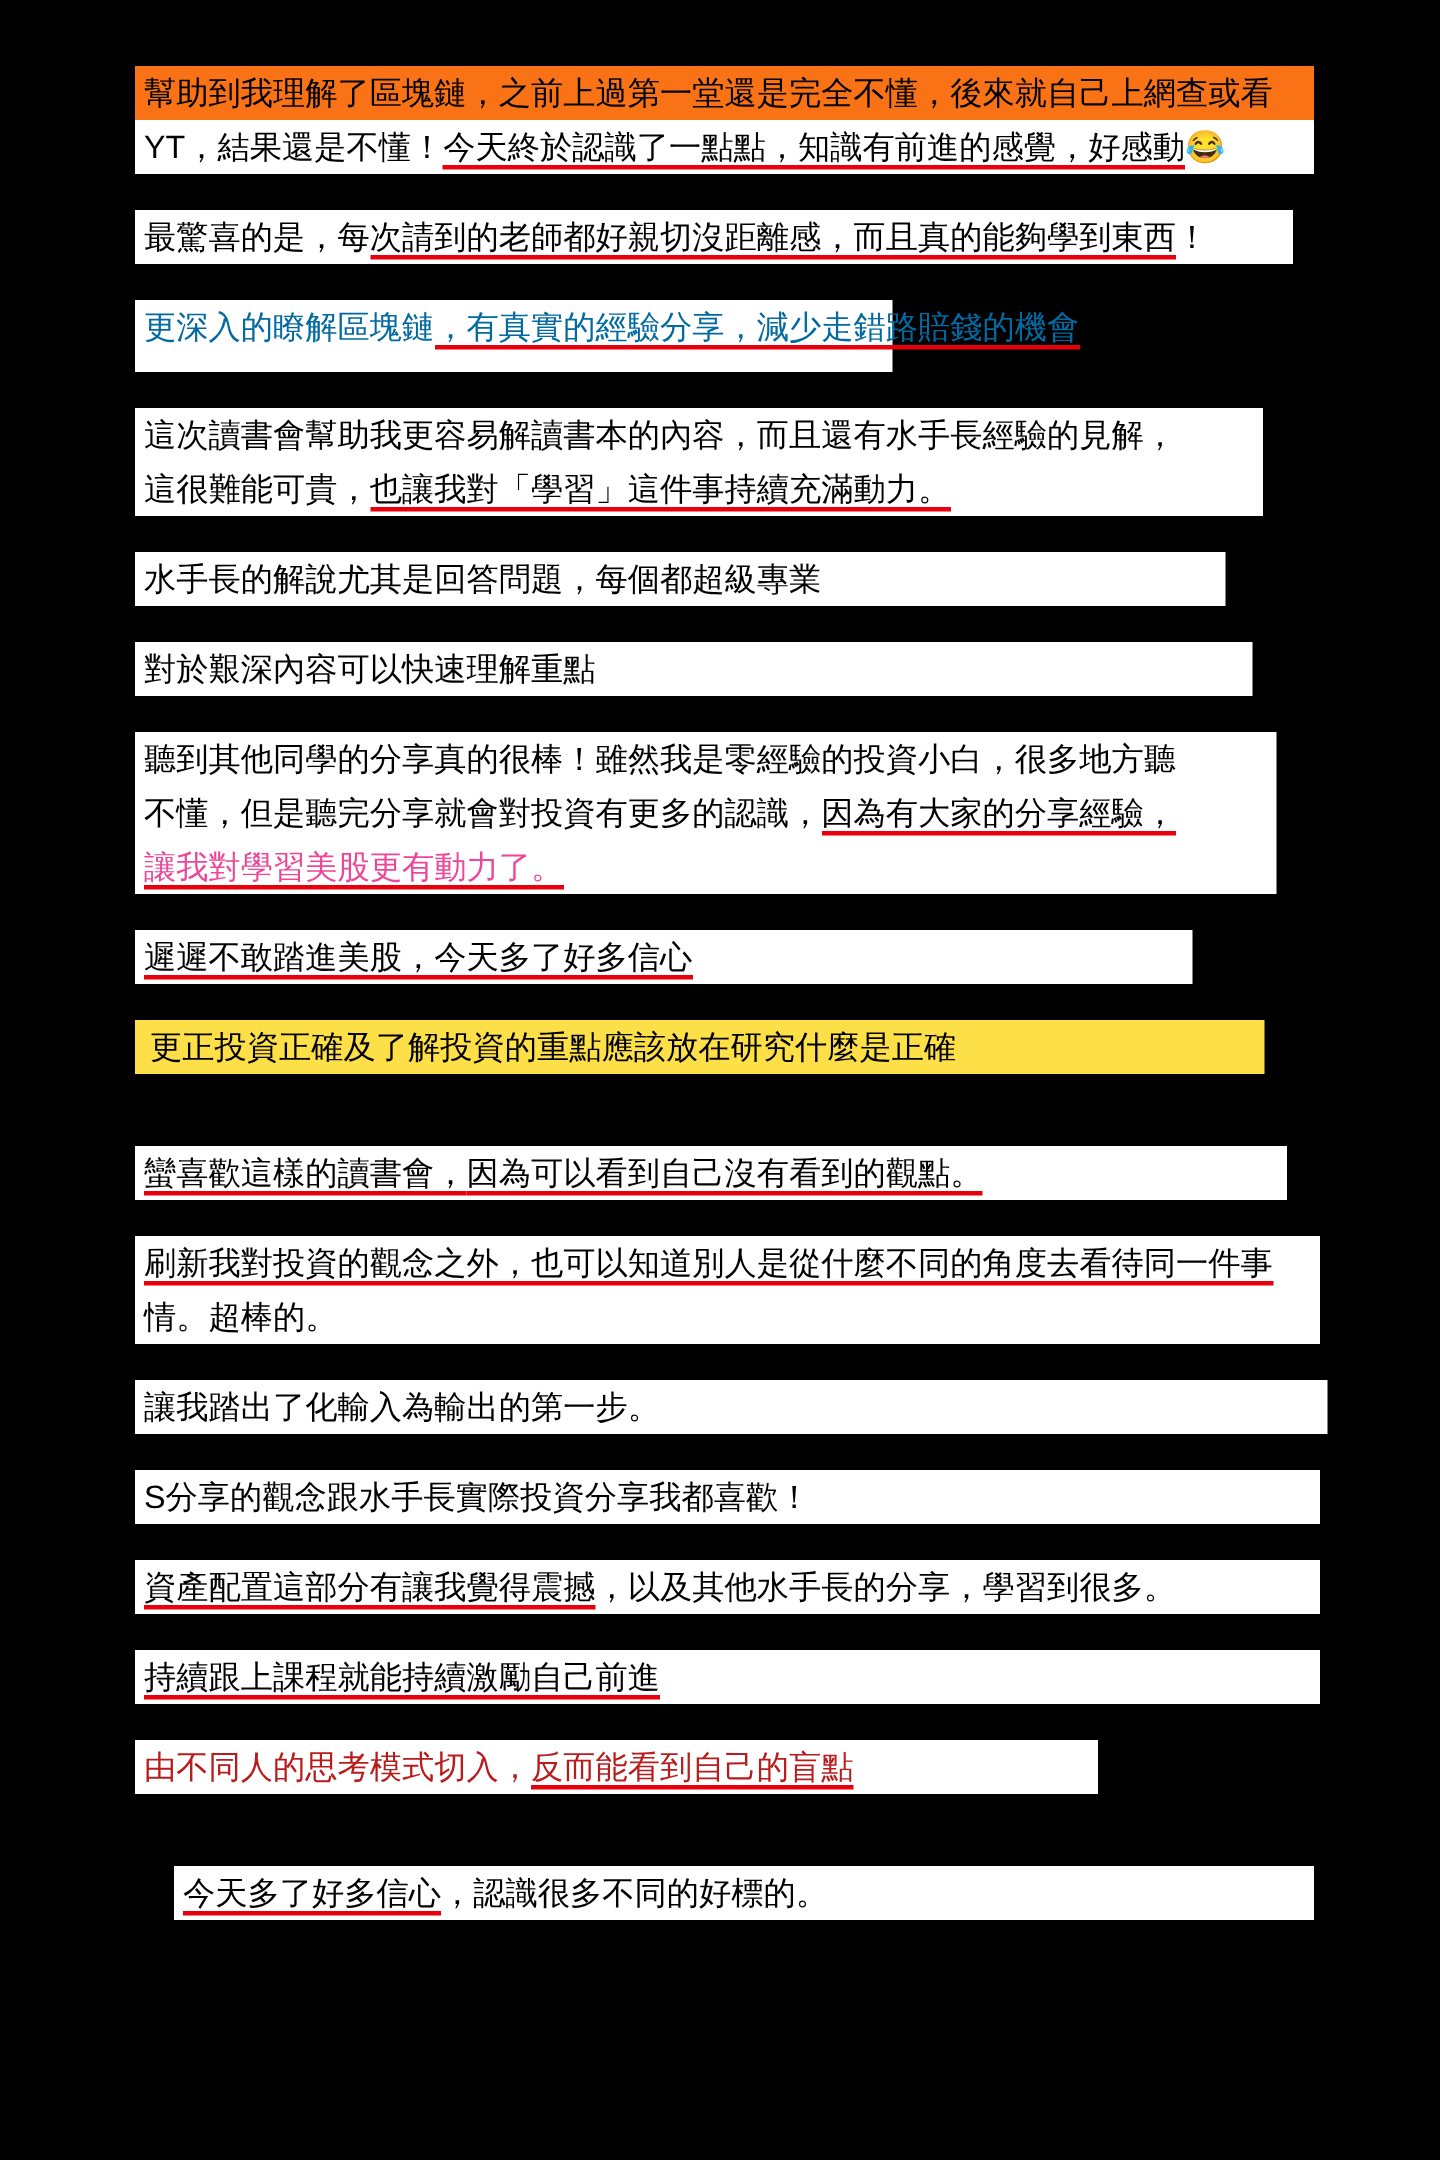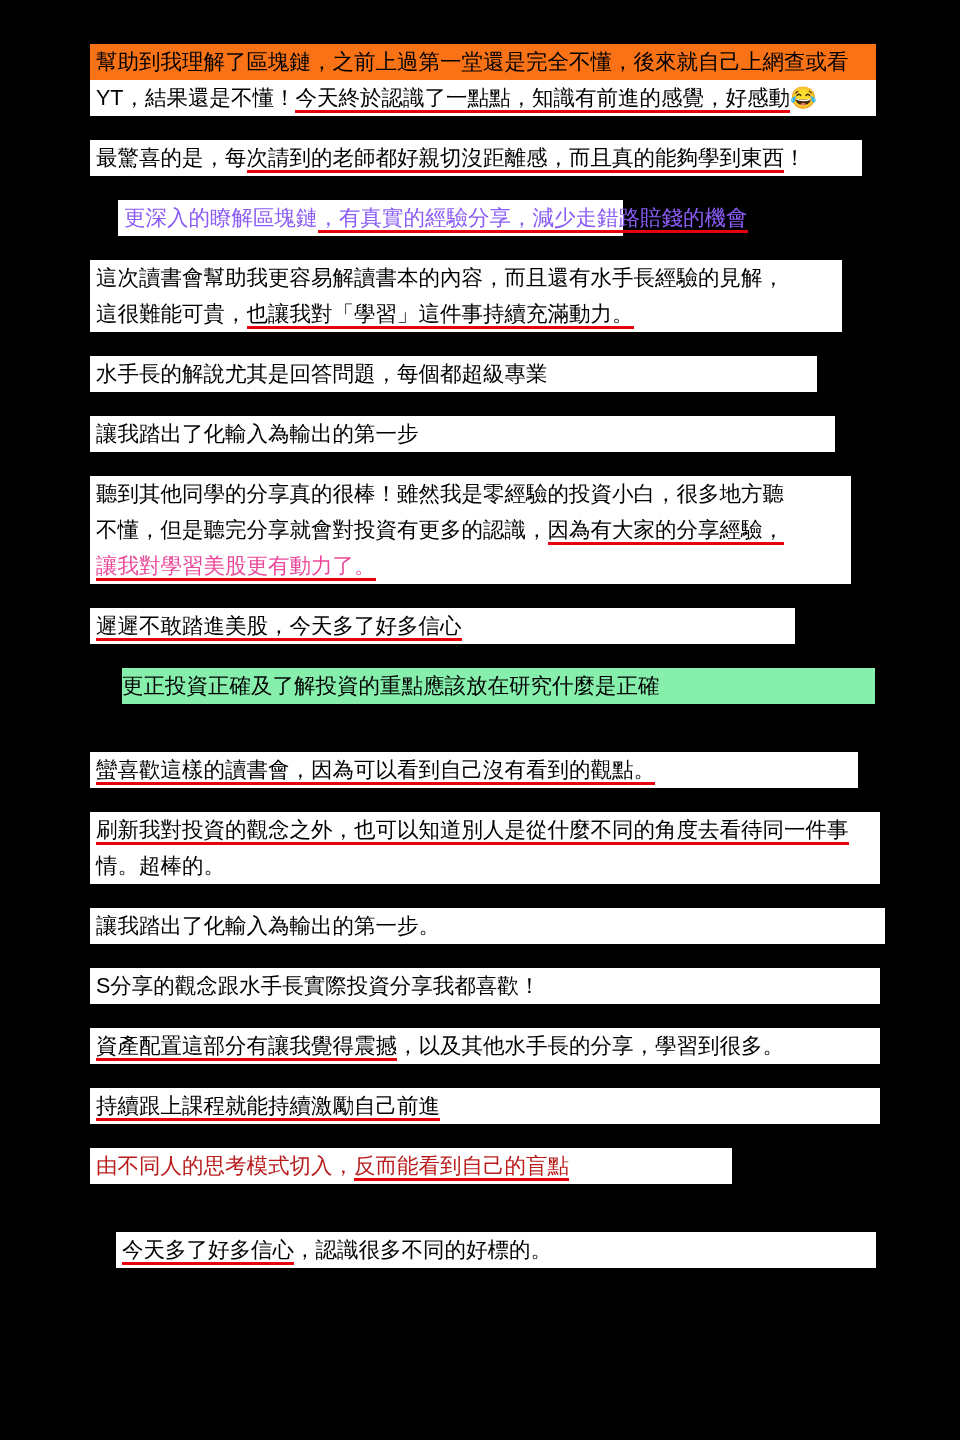--- a/index.html
+++ b/index.html
@@ -41,48 +41,48 @@
       <div class="entry">
         <div style="background: #f97316; color: rgb(0, 0, 0); width: 786px; font-size: 21.5px; line-height: 36px; height: 36px; padding-left: 6px; box-sizing: border-box; white-space: nowrap; overflow: visible;"><span>幫助到我理解了區塊鏈，之前上過第一堂還是完全不懂，後來就自己上網查或看</span></div>
         <div style="background: rgb(255, 255, 255); color: rgb(0, 0, 0); width: 786px; font-size: 21.5px; line-height: 36px; height: 36px; padding-left: 6px; box-sizing: border-box; white-space: nowrap; overflow: visible;"><span>YT，結果還是不懂！</span><span style="border-bottom: 3px solid rgb(232, 0, 13); padding-bottom: 0px;">今天終於認識了一點點，知識有前進的感覺，好感動</span><span>😂</span></div>
       </div>
       <div style="height: 24px;"></div>
       <div class="entry">
         <div style="background: rgb(255, 255, 255); color: rgb(0, 0, 0); width: 772px; font-size: 21.5px; line-height: 36px; height: 36px; padding-left: 6px; box-sizing: border-box; white-space: nowrap; overflow: visible;"><span>最驚喜的是，每</span><span style="border-bottom: 3px solid rgb(232, 0, 13); padding-bottom: 0px;">次請到的老師都好親切沒距離感，而且真的能夠學到東西</span><span>！</span></div>
       </div>
       <div style="height: 24px;"></div>
       <div class="entry">
-        <div style="background: rgb(255, 255, 255); color: #8b5cf6; width: 505px; font-size: 21.5px; line-height: 36px; height: 36px; padding-left: 6px; box-sizing: border-box; white-space: nowrap; overflow: visible; margin-left: 28px;"><span>更深入的瞭解區塊鏈</span><span style="border-bottom: 3px solid rgb(232, 0, 13); padding-bottom: 0px;">，有真實的經驗分享，減少走錯路賠錢的機會</span></div>
+        <div style="background: rgb(255, 255, 255); color: #0369a1; width: 505px; font-size: 21.5px; line-height: 36px; height: 48px; padding-left: 6px; box-sizing: border-box; white-space: nowrap; overflow: visible;"><span>更深入的瞭解區塊鏈</span><span style="border-bottom: 3px solid rgb(232, 0, 13); padding-bottom: 0px;">，有真實的經驗分享，減少走錯路賠錢的機會</span></div>
       </div>
       <div style="height: 24px;"></div>
       <div class="entry">
         <div style="background: rgb(255, 255, 255); color: rgb(0, 0, 0); width: 752px; font-size: 21.5px; line-height: 36px; height: 36px; padding-left: 6px; box-sizing: border-box; white-space: nowrap; overflow: visible;"><span>這次讀書會幫助我更容易解讀書本的內容，而且還有水手長經驗的見解，</span></div>
         <div style="background: rgb(255, 255, 255); color: rgb(0, 0, 0); width: 752px; font-size: 21.5px; line-height: 36px; height: 36px; padding-left: 6px; box-sizing: border-box; white-space: nowrap; overflow: visible;"><span>這很難能可貴，</span><span style="border-bottom: 3px solid rgb(232, 0, 13); padding-bottom: 0px;">也讓我對「學習」這件事持續充滿動力。</span></div>
       </div>
       <div style="height: 24px;"></div>
       <div class="entry">
         <div style="background: rgb(255, 255, 255); color: rgb(0, 0, 0); width: 727px; font-size: 21.5px; line-height: 36px; height: 36px; padding-left: 6px; box-sizing: border-box; white-space: nowrap; overflow: visible;"><span>水手長的解說尤其是回答問題，每個都超級專業</span></div>
       </div>
       <div style="height: 24px;"></div>
       <div class="entry">
-        <div style="background: rgb(255, 255, 255); color: rgb(0, 0, 0); width: 745px; font-size: 21.5px; line-height: 36px; height: 36px; padding-left: 6px; box-sizing: border-box; white-space: nowrap; overflow: visible;"><span>讓我踏出了化輸入為輸出的第一步</span></div>
+        <div style="background: rgb(255, 255, 255); color: rgb(0, 0, 0); width: 745px; font-size: 21.5px; line-height: 36px; height: 36px; padding-left: 6px; box-sizing: border-box; white-space: nowrap; overflow: visible;"><span>對於艱深內容可以快速理解重點</span></div>
       </div>
       <div style="height: 24px;"></div>
       <div class="entry">
         <div style="background: rgb(255, 255, 255); color: rgb(0, 0, 0); width: 761px; font-size: 21.5px; line-height: 36px; height: 36px; padding-left: 6px; box-sizing: border-box; white-space: nowrap; overflow: visible;"><span>聽到其他同學的分享真的很棒！雖然我是零經驗的投資小白，很多地方聽</span></div>
         <div style="background: rgb(255, 255, 255); color: rgb(0, 0, 0); width: 761px; font-size: 21.5px; line-height: 36px; height: 36px; padding-left: 6px; box-sizing: border-box; white-space: nowrap; overflow: visible;"><span>不懂，但是聽完分享就會對投資有更多的認識，</span><span style="border-bottom: 3px solid rgb(232, 0, 13); padding-bottom: 0px;">因為有大家的分享經驗，</span></div>
         <div style="background: rgb(255, 255, 255); color: #ec4899; width: 761px; font-size: 21.5px; line-height: 36px; height: 36px; padding-left: 6px; box-sizing: border-box; white-space: nowrap; overflow: visible;"><span style="border-bottom: 3px solid rgb(232, 0, 13); padding-bottom: 0px;">讓我對學習美股更有動力了。</span></div>
       </div>
       <div style="height: 24px;"></div>
       <div class="entry">
         <div style="background: rgb(255, 255, 255); color: rgb(0, 0, 0); width: 705px; font-size: 21.5px; line-height: 36px; height: 36px; padding-left: 6px; box-sizing: border-box; white-space: nowrap; overflow: visible;"><span style="border-bottom: 3px solid rgb(232, 0, 13); padding-bottom: 0px;">遲遲不敢踏進美股，今天多了好多信心</span></div>
       </div>
       <div style="height: 24px;"></div>
       <div class="entry">
-        <div style="background: #86efac; color: rgb(0, 0, 0); width: 753px; font-size: 21.5px; line-height: 36px; height: 36px; padding-left: 0; box-sizing: border-box; white-space: nowrap; overflow: visible; margin-left: 32px;"><span>更正投資正確及了解投資的重點應該放在研究什麼是正確</span></div>
+        <div style="background: #fde047; color: rgb(0, 0, 0); width: 753px; font-size: 21.5px; line-height: 36px; height: 36px; padding-left: 10px; box-sizing: border-box; white-space: nowrap; overflow: visible;"><span>更正投資正確及了解投資的重點應該放在研究什麼是正確</span></div>
       </div>
       <div style="height: 24px;"></div>
       <div style="height: 24px;"></div>
       <div class="entry">
         <div style="background: rgb(255, 255, 255); color: rgb(0, 0, 0); width: 768px; font-size: 21.5px; line-height: 36px; height: 36px; padding-left: 6px; box-sizing: border-box; white-space: nowrap; overflow: visible;"><span style="border-bottom: 3px solid rgb(232, 0, 13); padding-bottom: 0px;">蠻喜歡這樣的讀書會，</span><span style="border-bottom: 3px solid rgb(232, 0, 13); padding-bottom: 0px;">因為可以看到自己沒有看到的觀點。</span></div>
       </div>
       <div style="height: 24px;"></div>
       <div class="entry">
         <div style="background: rgb(255, 255, 255); color: rgb(0, 0, 0); width: 790px; font-size: 21.5px; line-height: 36px; height: 36px; padding-left: 6px; box-sizing: border-box; white-space: nowrap; overflow: visible;"><span style="border-bottom: 3px solid rgb(232, 0, 13); padding-bottom: 0px;">刷新我對投資的觀念之外，</span><span style="border-bottom: 3px solid rgb(232, 0, 13); padding-bottom: 0px;">也可以知道別人是從什麼不同的角度去看待同一件事</span></div>
         <div style="background: rgb(255, 255, 255); color: rgb(0, 0, 0); width: 790px; font-size: 21.5px; line-height: 36px; height: 36px; padding-left: 6px; box-sizing: border-box; white-space: nowrap; overflow: visible;"><span>情。超棒的。</span></div>

